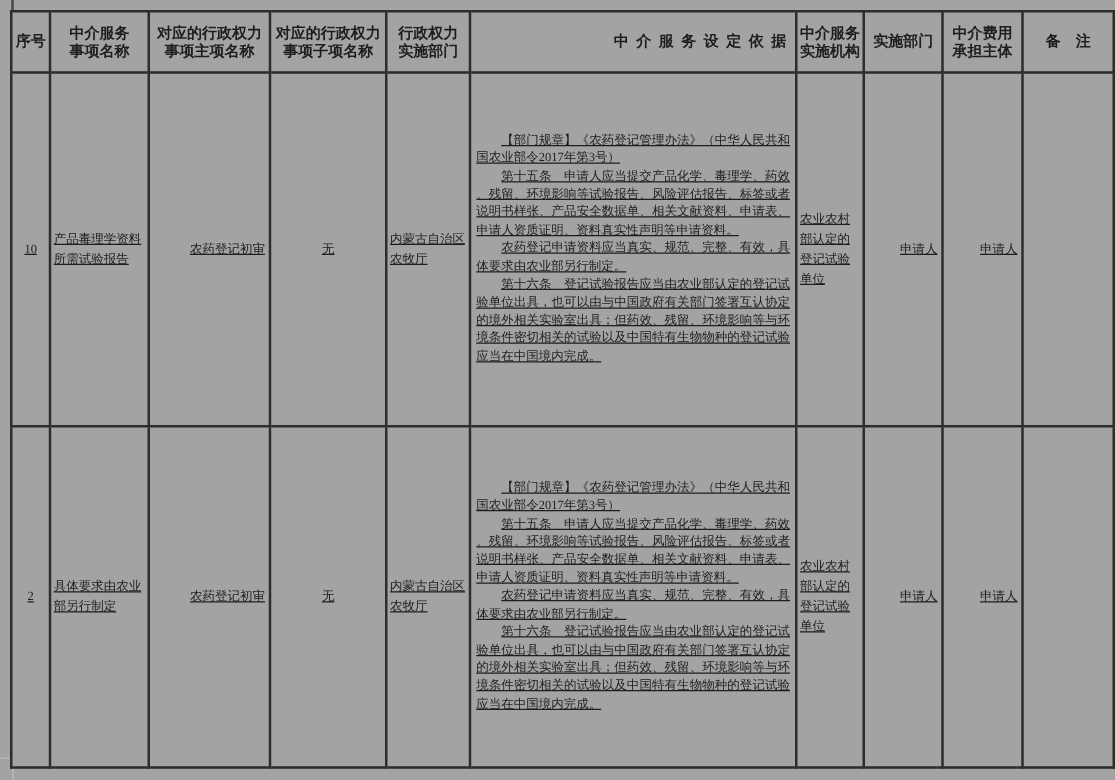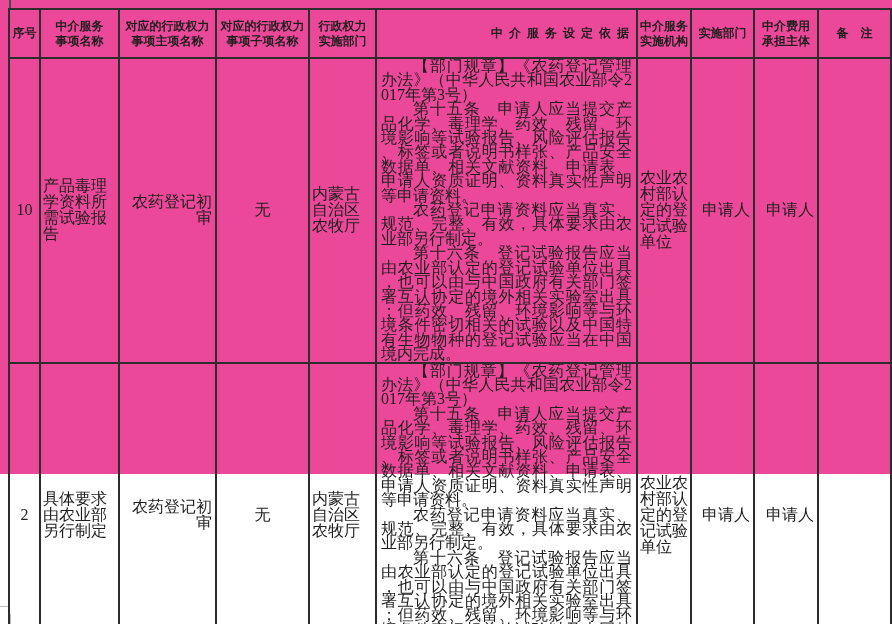--- a/index.html
+++ b/index.html
@@ -7,22 +7,22 @@
     padding: 0;
     background: #ffffff;
     width: 892px;
     height: 624px;
     overflow: hidden;
     font-family: "Liberation Serif", "DejaVu Serif", serif;
   }
   .page {
     position: relative;
     width: 892px;
-    height: 474px;
-    background: #ec4899;
+    height: 624px;
+    background: #a3a3a3;
   }
   table.doc-table {
     position: absolute;
     left: 8px;
     top: 8px;
     width: 882px;
     border-collapse: collapse;
     table-layout: fixed;
   }
   .doc-table th, .doc-table td {
@@ -38,23 +38,24 @@
     white-space: pre-line;
     line-height: 15px;
     padding: 2px 1px;
   }
   .doc-table th.spread {
     letter-spacing: 6px;
     padding-left: 7px;
     text-align: right;
   }
   .doc-table td {
-    font-size: 16px;
+    font-size: 10px;
     vertical-align: middle;
     line-height: 16px;
+    text-decoration: underline;
   }
   td.c-center { text-align: center; padding: 0 1px; }
   td.c-left   { text-align: left;   padding: 0 2px; }
   td.c-left-pad { text-align: right; padding: 0 3px; }
   td.basis-cell { padding: 0 4px; }
   .basis-cell p {
     margin: 0;
     text-indent: 2em;
     text-align: justify;
     text-align-last: left;

